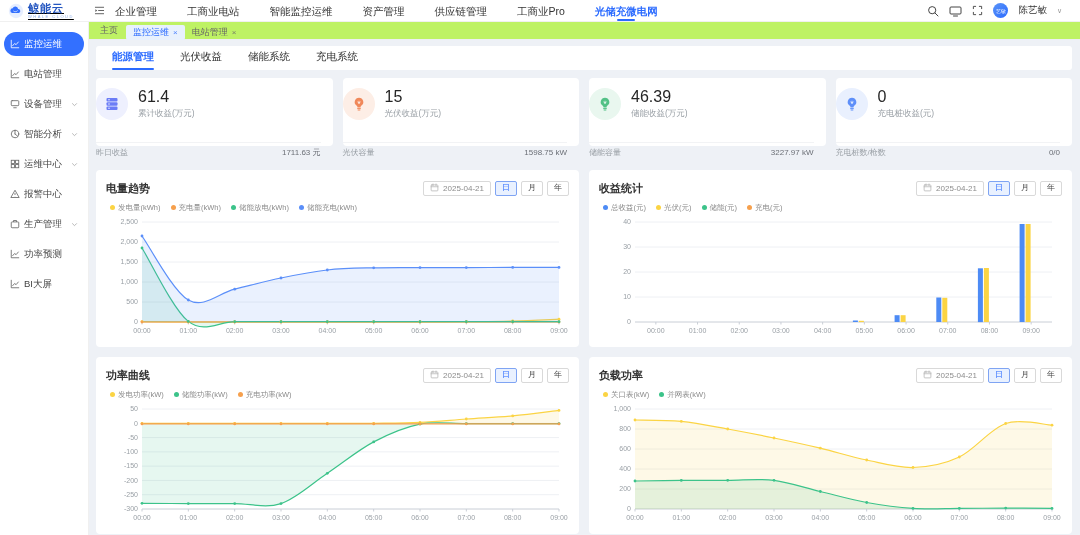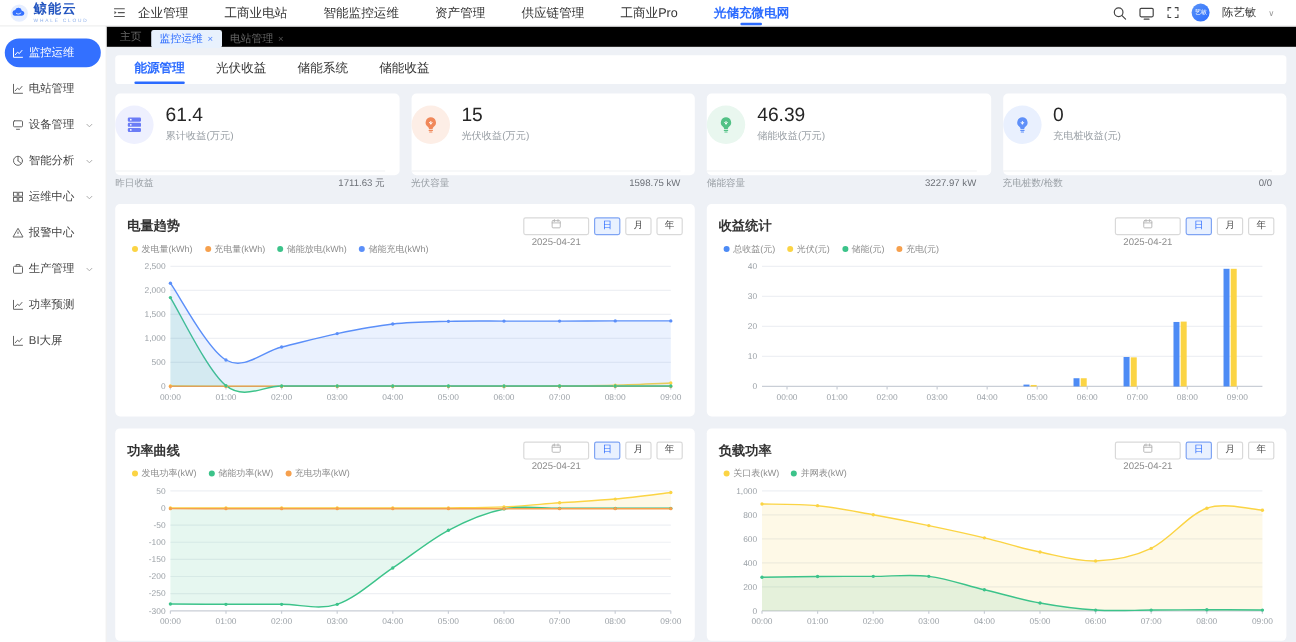--- a/index.html
+++ b/index.html
@@ -3,40 +3,40 @@
 <meta charset="utf-8">
 <style>
   * { margin:0; padding:0; box-sizing:border-box; }
   html,body { width:1080px; height:535px; overflow:hidden; background:#eef1f6;
     font-family:"Liberation Sans","DejaVu Sans",sans-serif; }
   .app { position:relative; width:1080px; height:535px; }
 
   
   header { position:absolute; top:0; left:0; width:1080px; height:22px; background:#fff;
     border-bottom:1px solid #f0f0f0; display:flex; align-items:center; z-index:30; }
-  .logo { width:88px; display:flex; align-items:center; gap:4px; padding-left:8px; flex:0 0 88px; }
+  .logo { width:88px; display:flex; align-items:center; gap:4px; padding-left:8px; flex:0 0 88px;text-decoration:underline; }
   .logo-cloud { width:16px; height:16px; }
   .logo-text { line-height:1; }
   .logo-name { font-size:11px; font-weight:700; color:#2456c0; letter-spacing:1px; }
   .logo-sub { font-size:4px; color:#8fb0ea; letter-spacing:1.5px; margin-top:1px; }
   .collapse { margin:0 10px 0 6px; color:#555; display:flex; }
   nav { display:flex; align-items:flex-start; height:22px; }
   .nav-item { position:relative; font-size:10.5px; color:#333; margin-right:30px; cursor:pointer; height:22px; line-height:22px; white-space:nowrap; }
   .nav-item.active { color:#2b6bff; font-weight:600; }
   .nav-item.active::after { content:""; position:absolute; left:50%; transform:translateX(-50%);
     bottom:1px; width:18px; height:2px; border-radius:1px; background:#2b6bff; }
   .header-right { margin-left:auto; display:flex; align-items:center; gap:10px; padding-right:18px; }
   .hicon { color:#444; display:flex; cursor:pointer; }
   .avatar { width:15px; height:15px; border-radius:50%; background:linear-gradient(135deg,#5a94f7,#2b6bff);
     color:#fff; font-size:5px; display:flex; align-items:center; justify-content:center; }
   .uname { font-size:9.5px; color:#333; }
   .chev { font-size:7px; color:#999; }
 
   
-  .crumbbar { position:absolute; top:22px; left:88px; right:0; height:18px; background:#000000;
+  .crumbbar { position:absolute; top:22px; left:88px; right:0; height:18px; background:#bef264;
     border-bottom:1px solid #edeff2; display:flex; align-items:center; gap:8px; padding-left:12px; z-index:20; }
   .crumb-home { font-size:9px; color:#666; cursor:pointer; }
   .crumb-tab { display:inline-flex; align-items:center; gap:4px; font-size:9px; padding:1px 7px;
     border-radius:2px; color:#666; cursor:pointer; }
   .crumb-tab.active { background:#e8f1fd; color:#2b6bff; }
   .crumb-x { font-size:8px; opacity:.8; }
 
   
   aside { position:absolute; top:22px; left:0; width:88px; bottom:0; background:#fff;
     box-shadow:1px 0 0 #f0f0f0; padding-top:10px; z-index:25; }
@@ -65,21 +65,21 @@
   .kpi-foot { border-top:1px solid #f2f3f5; margin-top:20px; height:20px; display:flex; align-items:center;
     justify-content:space-between; font-size:8px; color:#9aa0a6; }
   .kpi-foot .fv { color:#6b6f76; }
 
   .chart-grid { display:grid; grid-template-columns:repeat(2,1fr); gap:10px; margin-top:24px; grid-auto-rows:177px; }
   .chart-card { background:#fff; border-radius:4px; padding:8px 10px; overflow:hidden; }
   .chart-head { display:flex; align-items:center; justify-content:space-between; height:20px; }
   .chart-title { font-size:11px; font-weight:700; color:#333; }
   .controls { display:flex; align-items:center; }
   .datebox { display:inline-flex; align-items:center; gap:4px; height:15px; border:1px solid #d9d9d9;
-    border-radius:2px; padding:0 6px; font-size:8px; color:#8c8c8c; cursor:pointer; background:#fff;flex-direction:column; }
+    border-radius:2px; padding:0 6px; font-size:8px; color:#8c8c8c; cursor:pointer; background:#fff; }
   .pbtn { width:22px; height:15px; font-size:8px; border:1px solid #d9d9d9; background:#fff; color:#444;
     border-radius:2px; margin-left:4px; cursor:pointer; font-family:inherit; line-height:1; }
   .pbtn.active { background:#e9f1ff; border-color:#7fa4f3; color:#2b6bff; }
   .legend { display:flex; align-items:center; gap:10px; height:13px; margin:3px 0 2px 4px; }
   .lg { display:inline-flex; align-items:center; gap:3px; font-size:7.5px; color:#8c8c8c; cursor:pointer; }
   .lg i { width:5px; height:5px; border-radius:50%; display:inline-block; }
 
   .partial-row { display:grid; grid-template-columns:repeat(2,1fr); gap:10px; margin-top:8px; }
   .partial-card { background:#fff; border-radius:4px 4px 0 0; height:14px; }
 
@@ -256,21 +256,21 @@
         </span>
         <span>BI大屏</span>
       </div>
     </aside>
 
   <main>
     <div class="tabstrip" id="tabstrip">
         <div class="tab active">能源管理</div>
         <div class="tab">光伏收益</div>
         <div class="tab">储能系统</div>
-        <div class="tab">储能收益</div>
+        <div class="tab">充电系统</div>
       </div>
     <div class="kpi-row" id="kpiRow">
         <div class="kpi">
           <div class="kpi-top">
             <span class="kpi-ico" style="background:#eef0fe;color:#6b7cf6">
               <svg width="16" height="16" viewBox="0 0 16 16" fill="currentColor">
                 <rect x="2.5" y="2" width="11" height="3.4" rx="1"></rect>
                 <rect x="2.5" y="6.3" width="11" height="3.4" rx="1"></rect>
                 <rect x="2.5" y="10.6" width="11" height="3.4" rx="1"></rect>
                 <circle cx="5" cy="3.7" r="0.7" fill="#fff"></circle>

